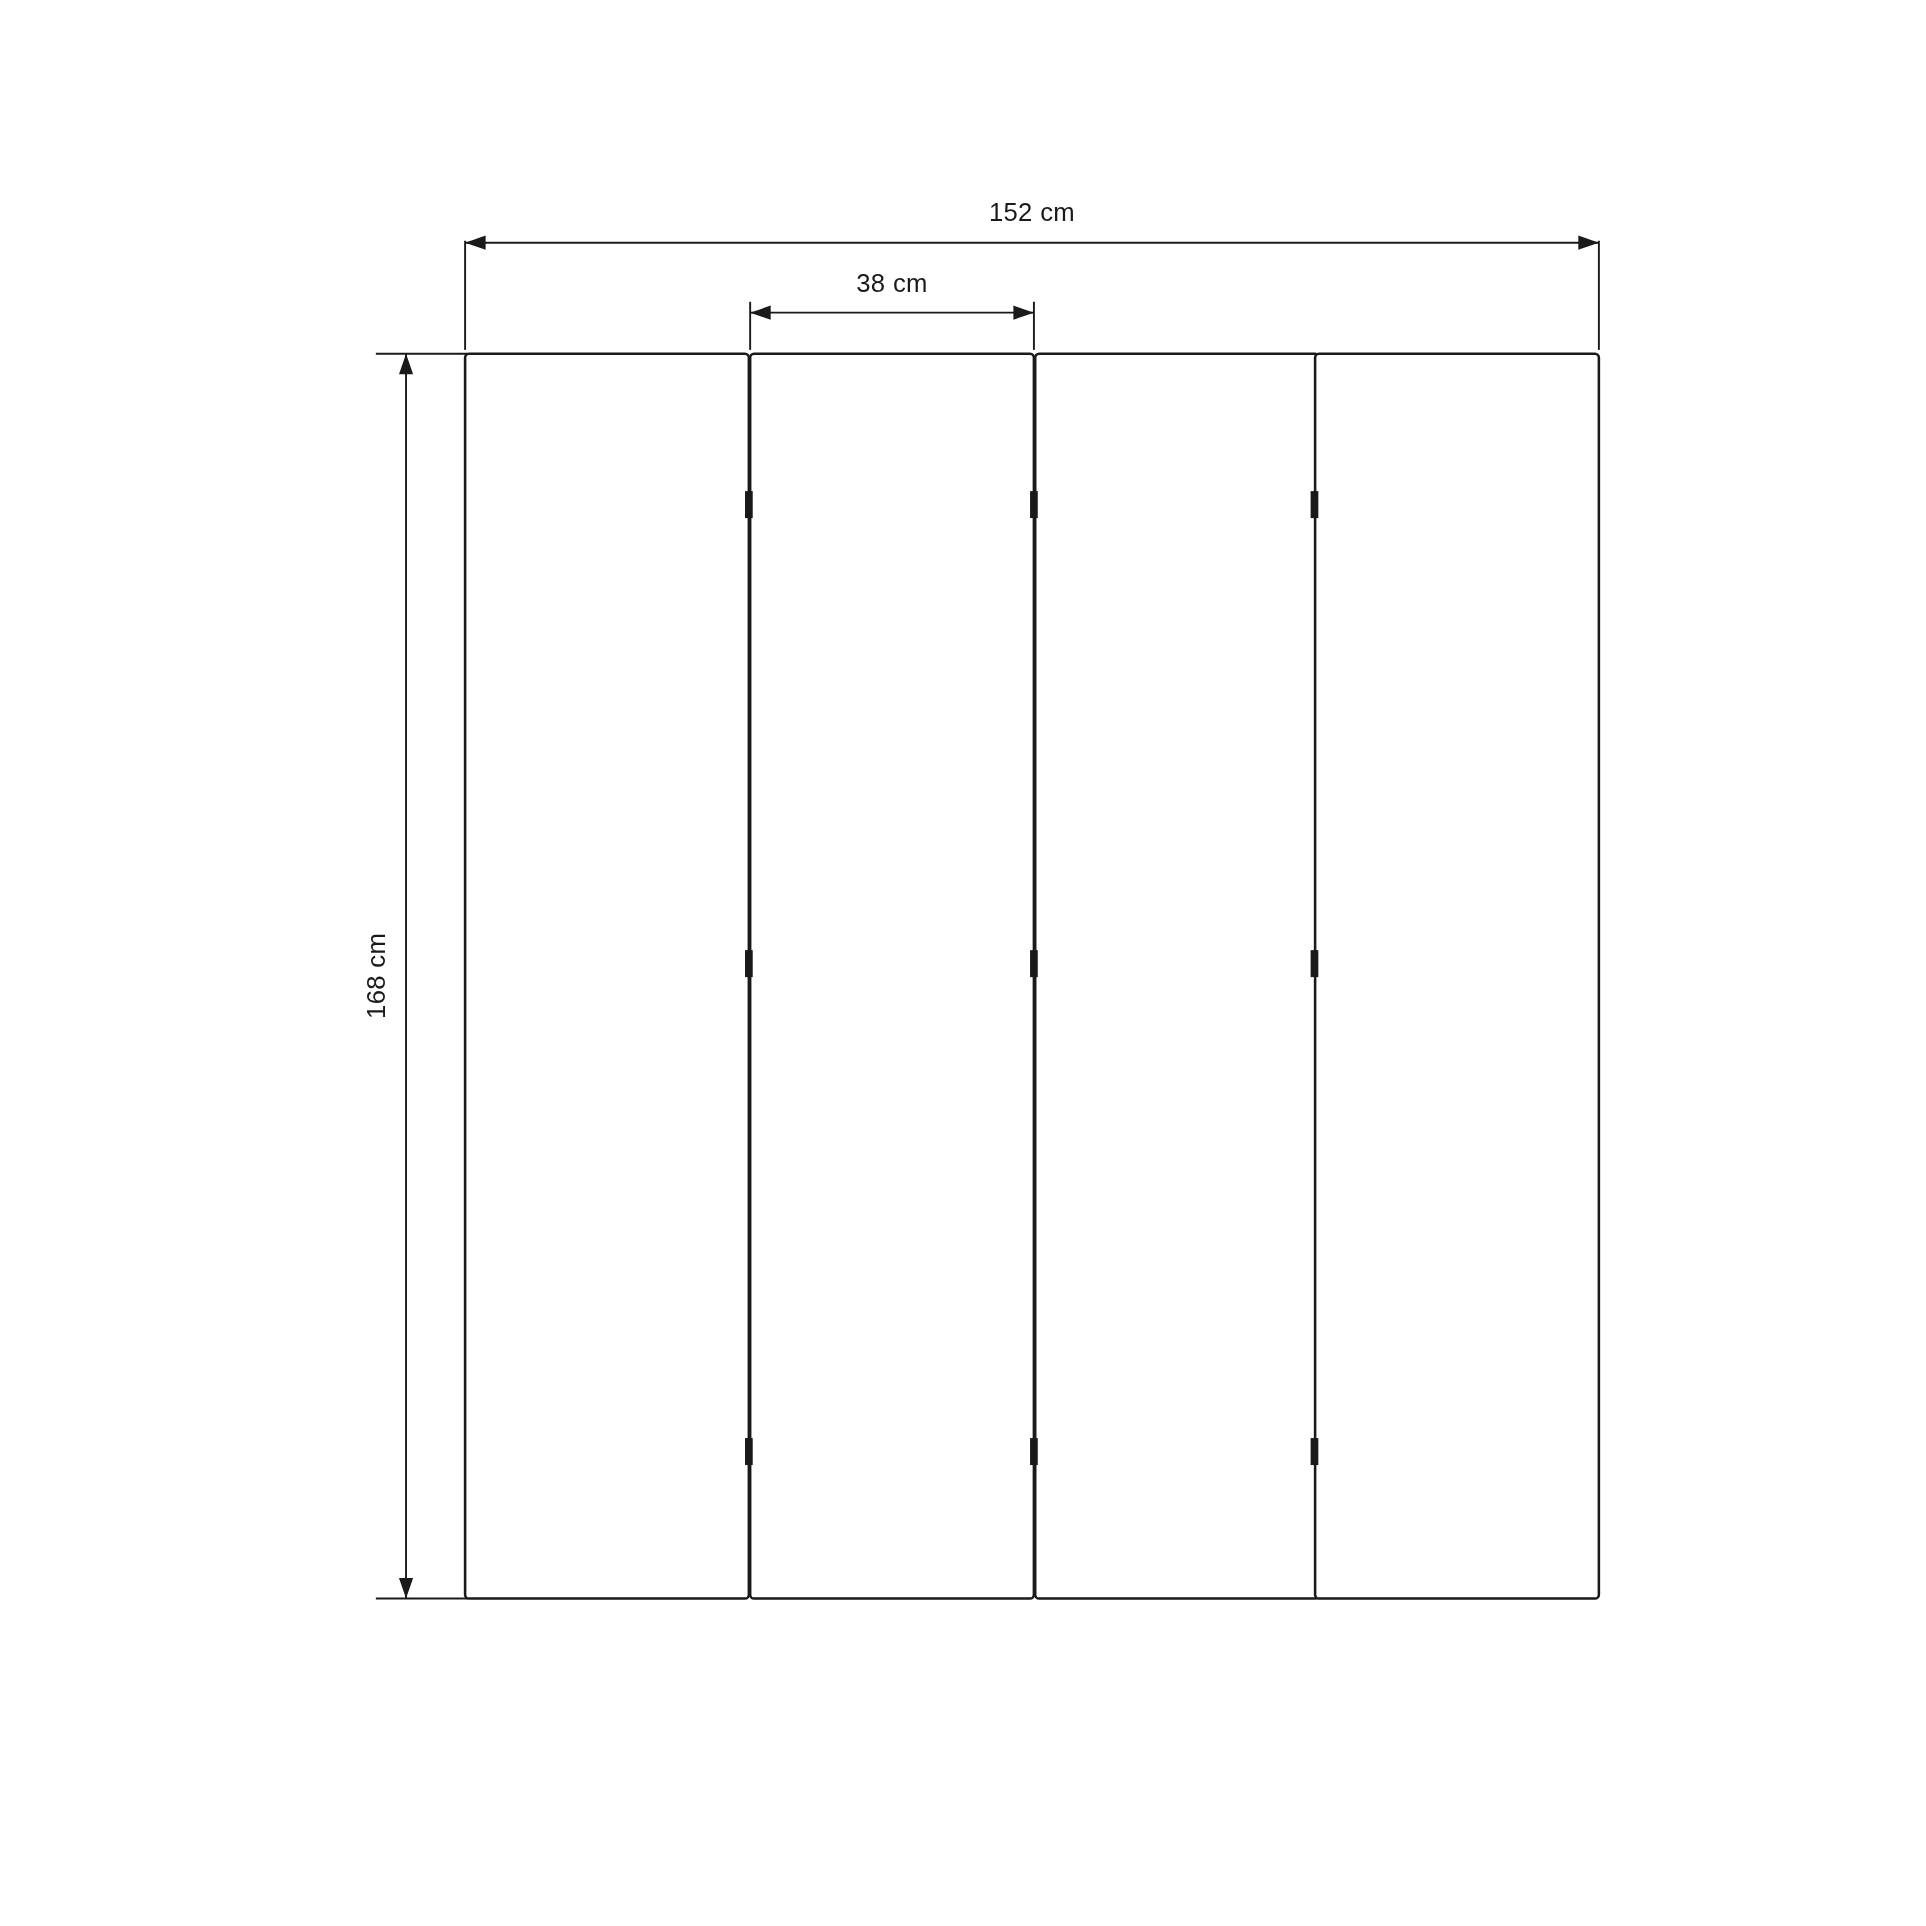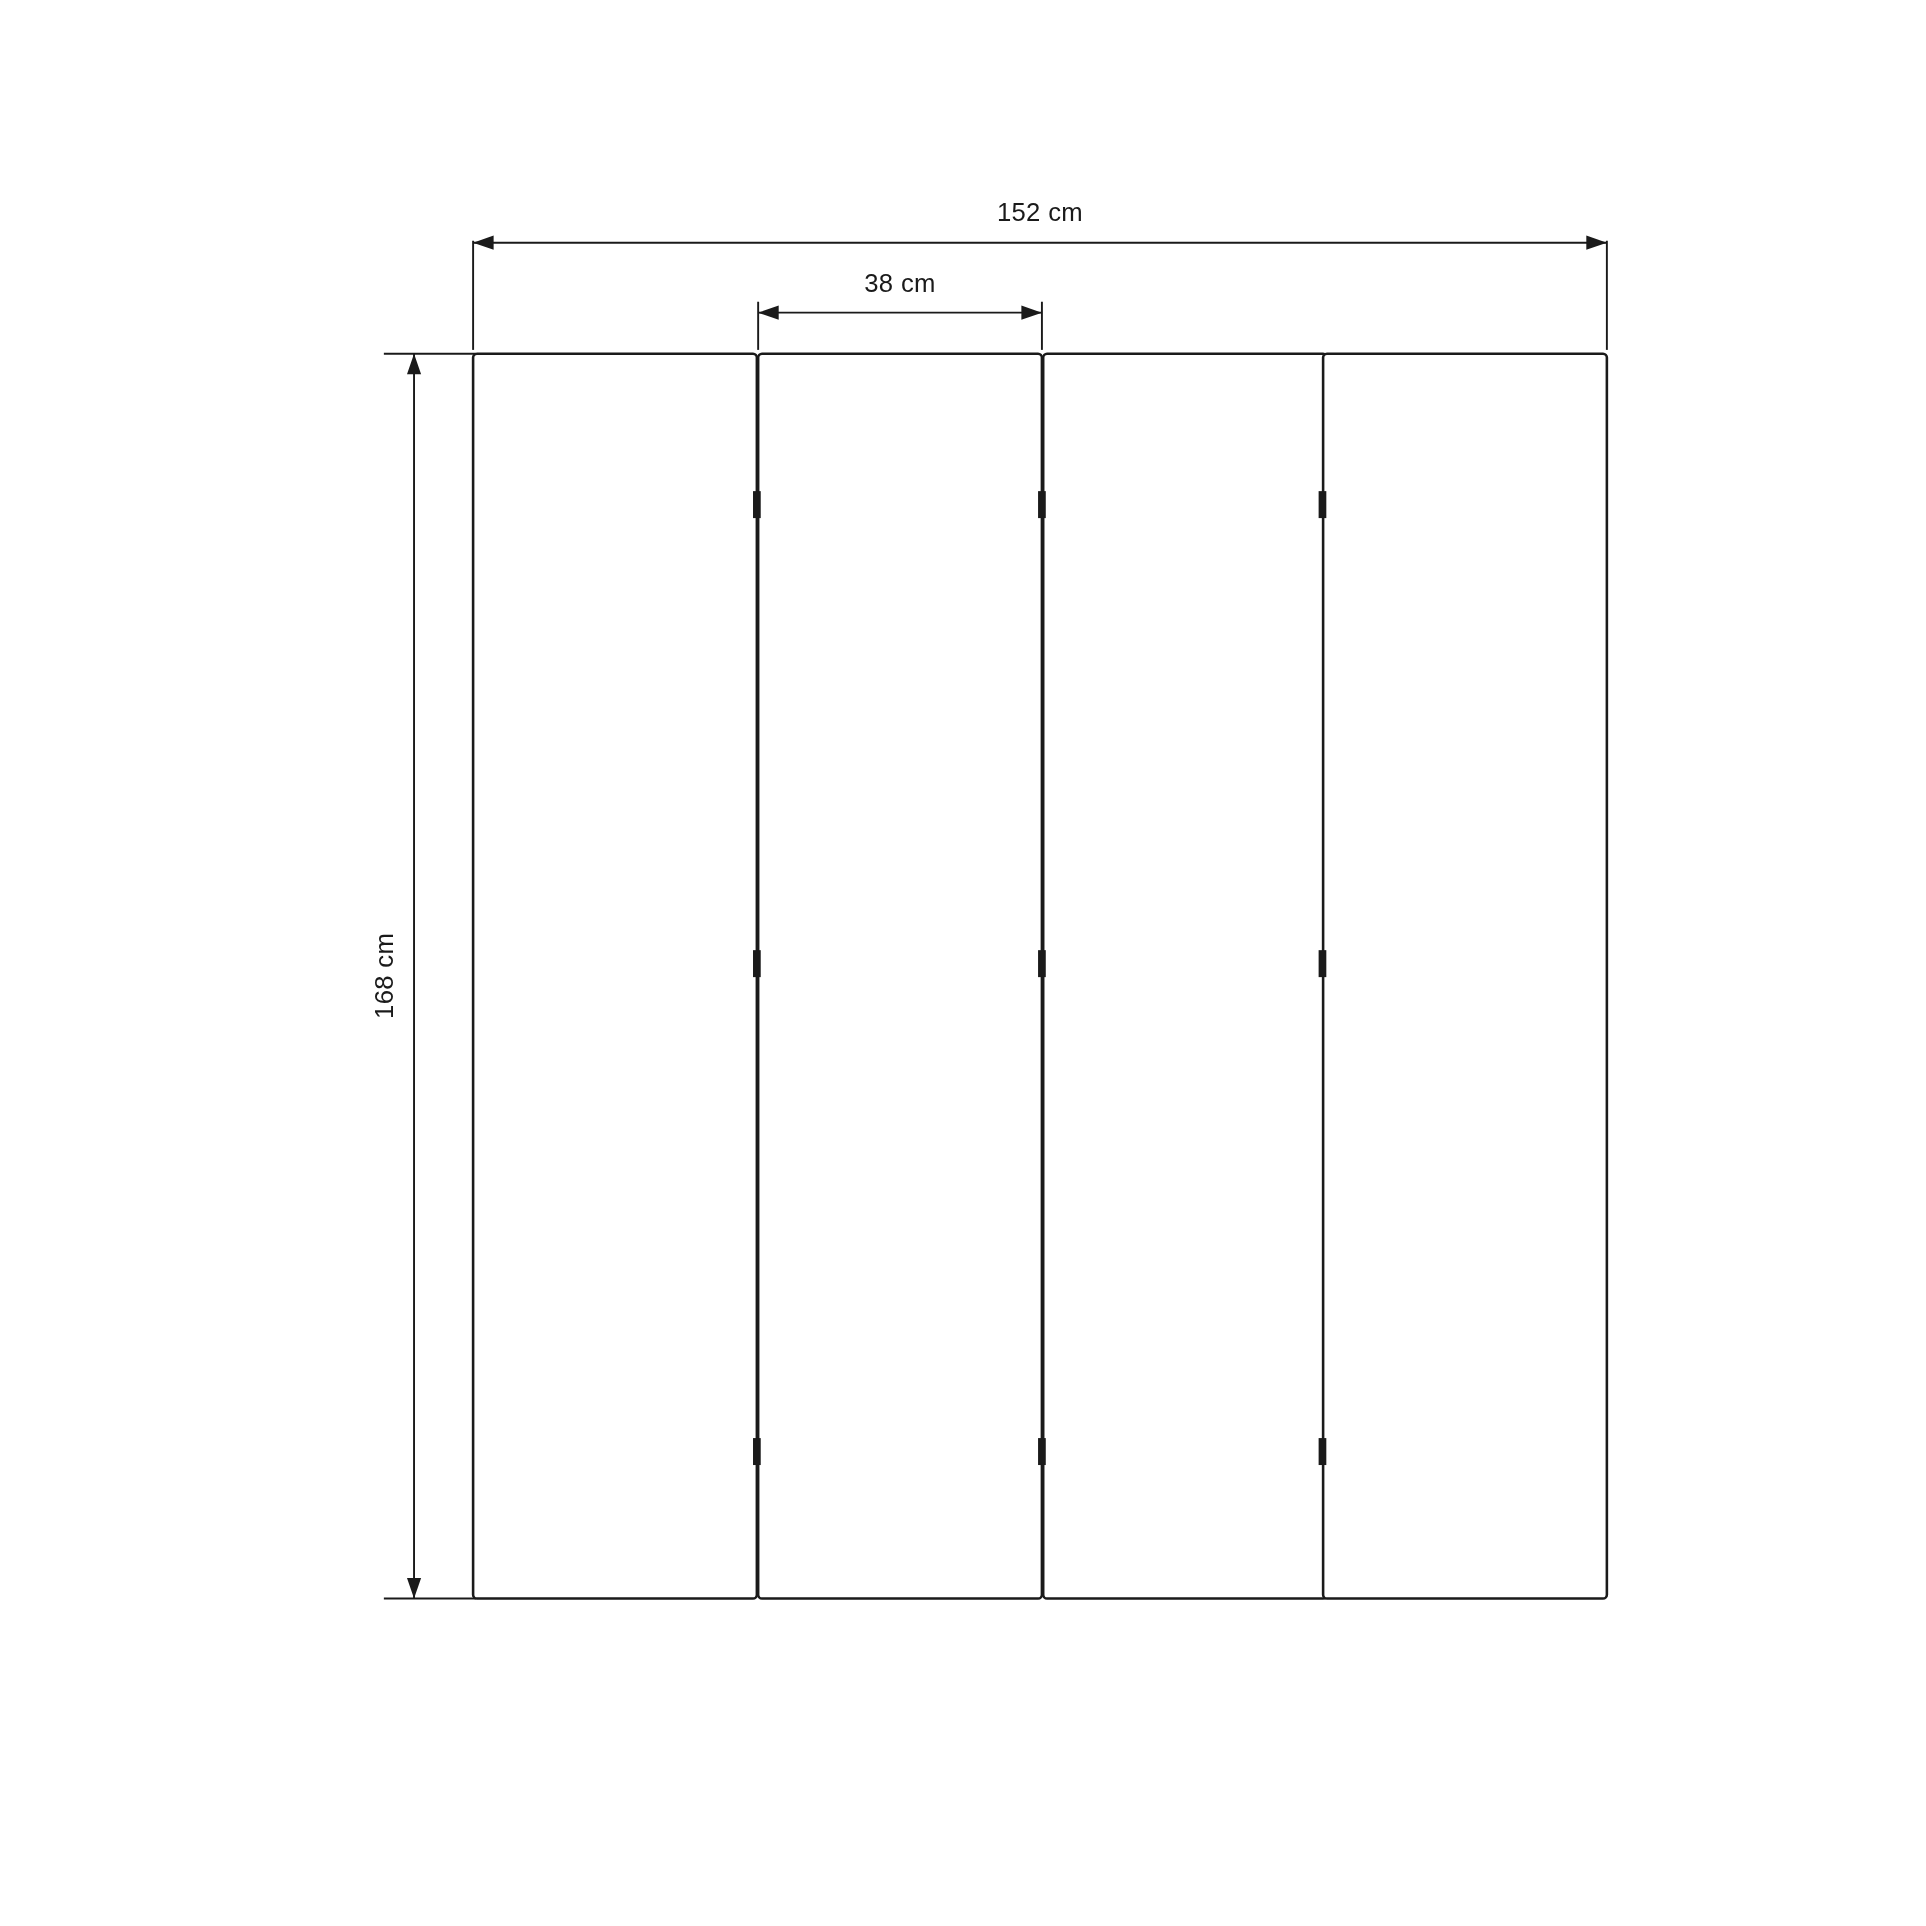--- a/index.html
+++ b/index.html
@@ -9,21 +9,21 @@
   }
   body {
     width: 1926px;
     height: 1926px;
     font-family: "Liberation Sans", sans-serif;
     position: relative;
     overflow: hidden;
   }
   #stage {
     position: absolute;
-    left: 16px;
+    left: 8px;
     top: 0;
     width: 1616px;
     height: 1926px;
   }
   svg#diagram {
     display: block;
     width: 1926px;
     height: 1926px;
   }
   .dim-label {

